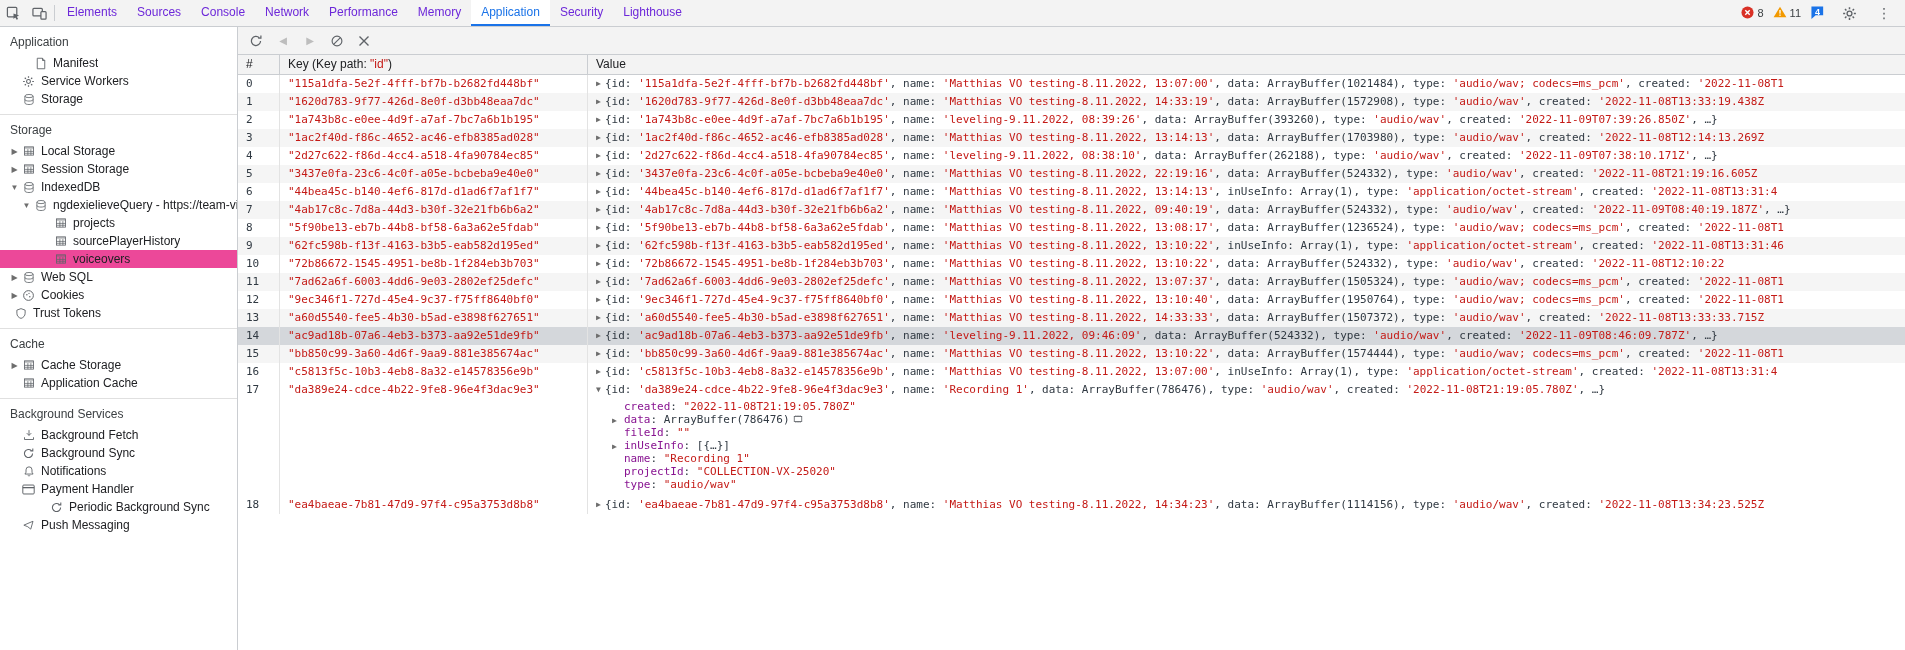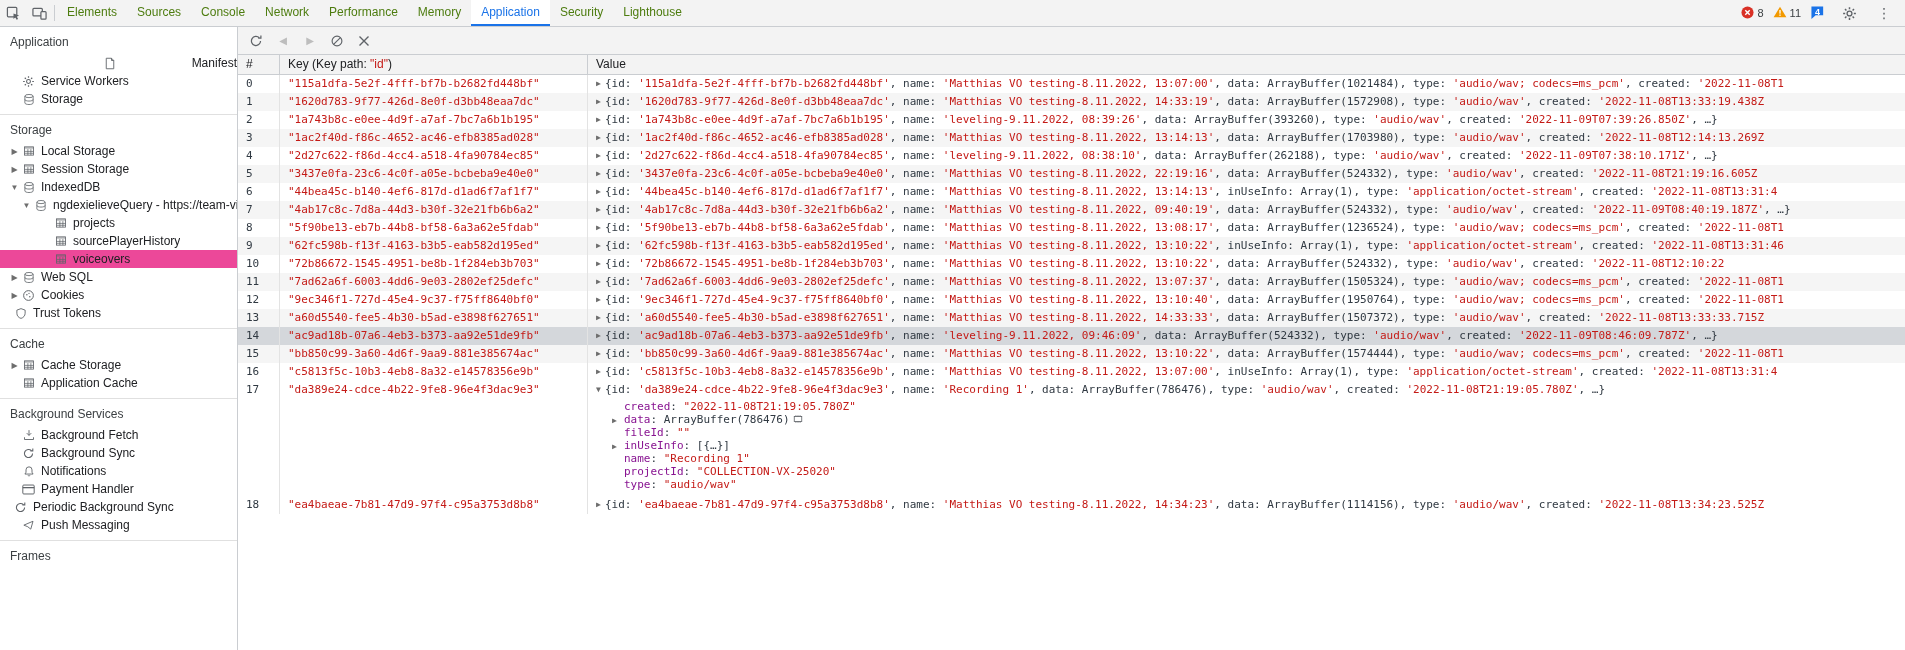--- a/index.html
+++ b/index.html
@@ -4,21 +4,21 @@
 <style>
   html,body{margin:0;padding:0;background:#fff;}
   .devtools{width:1905px;height:650px;position:relative;overflow:hidden;background:#fff;
     font-family:"Liberation Sans",sans-serif;color:#202124;font-size:12px;}
   
   .tabbar{height:26px;background:#f3f3f3;border-bottom:1px solid #cacdd1;display:flex;align-items:center;}
   .tb-icon{width:26px;height:26px;display:flex;align-items:center;justify-content:center;color:#5f6368;cursor:default;}
   .tb-icon svg{display:block;}
   .vsep{width:1px;height:16px;background:#cacdd1;margin:0 2px;}
   .tabs{display:flex;align-items:stretch;height:26px;}
-  .tab{padding:0 10px;line-height:25px;color:#4d7c0f;white-space:nowrap;}
+  .tab{padding:0 10px;line-height:25px;color:#6d28d9;white-space:nowrap;}
   .tab.sel{color:#1a73e8;box-shadow:inset 0 -2px 0 #1a73e8;background:#fff;}
   .tabbar .right{margin-left:auto;display:flex;align-items:center;gap:9px;padding-right:8px;}
   .badge{display:flex;align-items:center;gap:3px;color:#3c4043;font-size:11px;}
   .badge-issues{position:relative;width:17px;height:15px;}
   .badge-issues .cnt{position:absolute;left:0;top:1px;width:15px;text-align:center;color:#fff;font-size:9px;font-weight:bold;}
   .kebab{font-size:14px;color:#5f6368;}
   
   .body{display:flex;height:624px;}
   .sidebar{width:237px;border-right:1px solid #cacdd1;overflow:hidden;background:#fff;}
   .section{padding:0 0 6px 0;}
@@ -120,21 +120,21 @@
             </g>
           </svg>
       </div>
       <div class="tb-icon kebab">⋮</div>
     </div>
   </div>
   <div class="body">
     <div class="sidebar" id="sidebar">
         <div class="section">
           <div class="section-header">Application</div>
-          <div class="side-item" style="padding-left: 20px; justify-content: space-between;">
+          <div class="side-item" style="padding-left: 20px;">
             <span class="sarrow"></span>
             <span class="sicon">
               <svg width="12" height="13" viewBox="0 0 16 16">
                 <path d="M3 1h7l3 3v11H3z" fill="none" stroke="#5f6368" stroke-width="1.2"></path>
                 <path d="M10 1v3h3" fill="none" stroke="#5f6368" stroke-width="1.2"></path>
               </svg>
             </span>
             <span class="slabel">Manifest</span>
           </div>
           <div class="side-item" style="padding-left: 8px;">
@@ -333,42 +333,39 @@
           <div class="side-item" style="padding-left: 8px;">
             <span class="sarrow"></span>
             <span class="sicon">
               <svg width="13" height="11" viewBox="0 0 16 13">
                 <rect x="1" y="1" width="14" height="11" rx="1.2" fill="none" stroke="#5f6368" stroke-width="1.2"></rect>
                 <path d="M1 4.2h14" stroke="#5f6368" stroke-width="1.6"></path>
               </svg>
             </span>
             <span class="slabel">Payment Handler</span>
           </div>
-          <div class="side-item" style="">
+          <div class="side-item" style="padding-left: 8px; margin-left: 28px;">
             <span class="sarrow"></span>
             <span class="sicon">
               <svg width="13" height="13" viewBox="0 0 16 16">
                 <path d="M13 8a5 5 0 1 1-1.4-3.5" fill="none" stroke="#5f6368" stroke-width="1.3"></path>
                 <path d="M13.3 1.8v3h-3" fill="none" stroke="#5f6368" stroke-width="1.3"></path>
               </svg>
             </span>
             <span class="slabel">Periodic Background Sync</span>
           </div>
           <div class="side-item" style="padding-left: 8px;">
             <span class="sarrow"></span>
             <span class="sicon">
               <svg width="13" height="12" viewBox="0 0 16 16">
                 <path d="M1.8 8.2L14 3l-3 10.5-4-3.2z" fill="none" stroke="#5f6368" stroke-width="1.2"></path>
               </svg>
             </span>
             <span class="slabel">Push Messaging</span>
           </div>
-        </div>
-        <div class="section">
-          <div class="section-header">Frames</div>
         </div>
       </div>
     <div class="main">
       <div class="toolbar">
         <div class="tb-btn">
           <svg width="14" height="14" viewBox="0 0 16 16">
               <path d="M13.2 8a5.2 5.2 0 1 1-1.5-3.7" fill="none" stroke="#5f6368" stroke-width="1.4"></path>
               <path d="M13.6 1.6v3.1h-3.1" fill="none" stroke="#5f6368" stroke-width="1.4"></path>
             </svg>
         </div>

